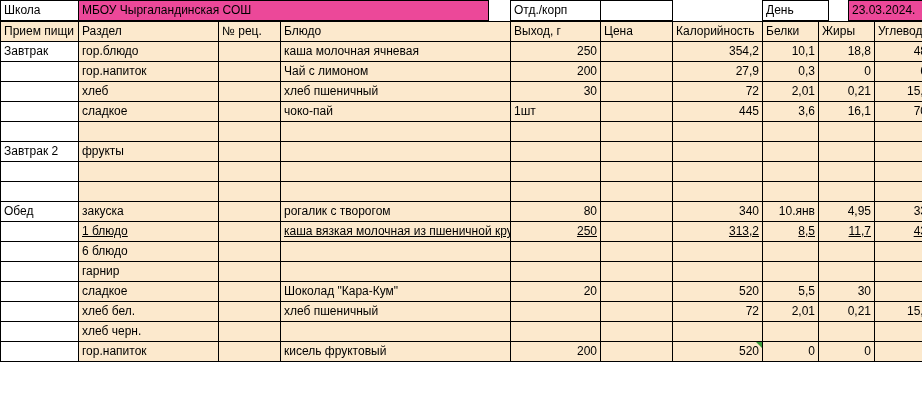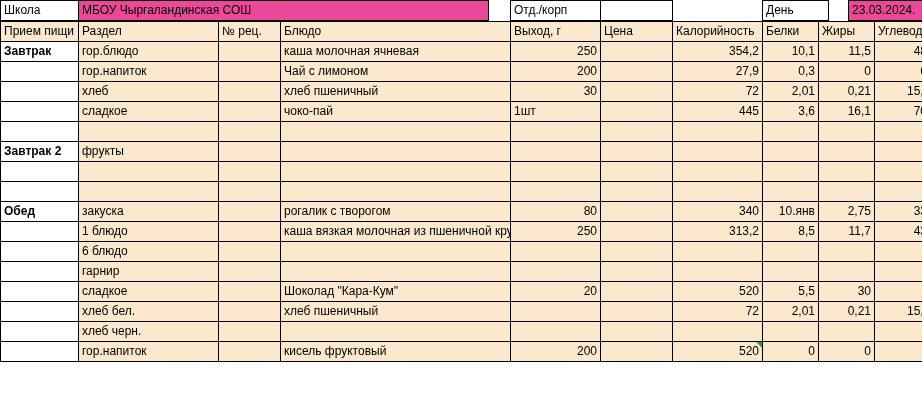--- a/index.html
+++ b/index.html
@@ -35,22 +35,22 @@
     overflow: hidden;
     white-space: nowrap;
   }
   .fill-cream { background: #fce9cd; }
   .fill-white { background: #ffffff; }
   .fill-yellow { background: #ec4899; }
   .c { text-align: left; }
   .r { text-align: right; }
   .l { text-align: left; }
   .nowrap-wrap { white-space: normal; }
-  .tall { height: 38px; }
-  .bold { font-weight: bold; }
+  .tall { height: 38px; text-decoration: underline; }
+  .bold { font-weight: normal; }
   .no-border { border: none !important; }
   .thick-bottom { border-bottom: 2px solid #000000; text-align: right; }
   .green-mark {
     position: relative;
   }
   .green-mark::after {
     content: "";
     position: absolute;
     right: 0;
     top: 0;
@@ -123,21 +123,21 @@
 
     <tr>
       <td class="fill-white l bold">Завтрак</td>
       <td class="fill-cream l">гор.блюдо</td>
       <td class="fill-cream"></td>
       <td class="fill-cream l">каша молочная ячневая</td>
       <td class="fill-cream r">250</td>
       <td class="fill-cream"></td>
       <td class="fill-cream r">354,2</td>
       <td class="fill-cream r">10,1</td>
-      <td class="fill-cream r">11,5</td>
+      <td class="fill-cream r">18,8</td>
       <td class="fill-cream r">48,1</td>
     </tr>
 
     <tr>
       <td class="fill-white l"></td>
       <td class="fill-cream l">гор.напиток</td>
       <td class="fill-cream"></td>
       <td class="fill-cream l">Чай с лимоном</td>
       <td class="fill-cream r">200</td>
       <td class="fill-cream"></td>
@@ -227,21 +227,21 @@
 
     <tr>
       <td class="fill-white l bold">Обед</td>
       <td class="fill-cream l">закуска</td>
       <td class="fill-cream"></td>
       <td class="fill-cream l">рогалик с творогом</td>
       <td class="fill-cream r">80</td>
       <td class="fill-cream"></td>
       <td class="fill-cream r">340</td>
       <td class="fill-cream r">10.янв</td>
-      <td class="fill-cream r">2,75</td>
+      <td class="fill-cream r">4,95</td>
       <td class="fill-cream r">33,3</td>
     </tr>
 
     <tr>
       <td class="fill-white l tall"></td>
       <td class="fill-cream l tall">1 блюдо</td>
       <td class="fill-cream tall"></td>
       <td class="fill-cream l tall nowrap-wrap">каша вязкая молочная из пшеничной крупы с изюмом</td>
       <td class="fill-cream r tall">250</td>
       <td class="fill-cream tall"></td>

